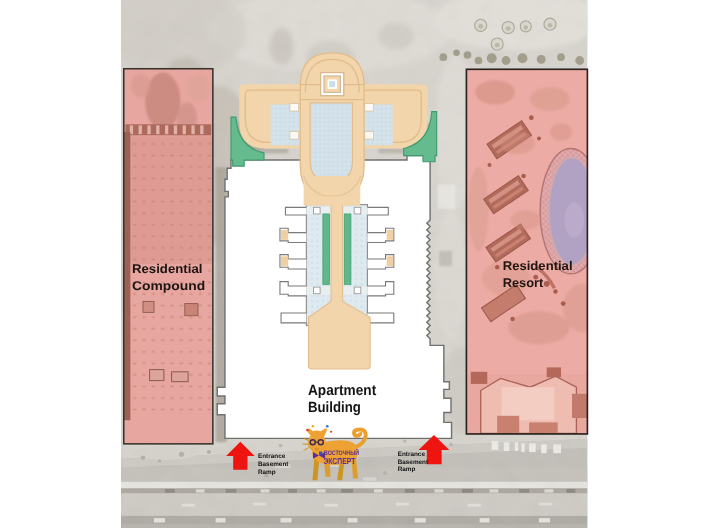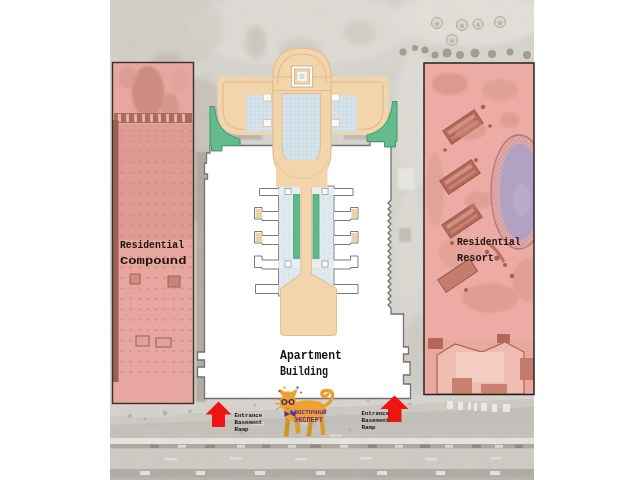--- a/index.html
+++ b/index.html
@@ -1,17 +1,17 @@
 <!DOCTYPE html>
 <html><head>
 <meta charset="utf-8">
 <style>
 html,body{margin:0;padding:0;background:#fff;}
 #stage{position:relative;width:640px;height:480px;background:#fff;overflow:hidden;
-font-family:Liberation Mono, monospace;}
+font-family:Liberation Sans, sans-serif;}
 svg{display:block;}
 </style>
 </head>
 <body>
 <div id="stage">
 <svg width="640" height="480" viewBox="0 0 640 480" xmlns="http://www.w3.org/2000/svg">
 <defs>
   <filter id="soft" x="-30%" y="-30%" width="160%" height="160%">
     <feGaussianBlur stdDeviation="2.5"></feGaussianBlur>
   </filter>

